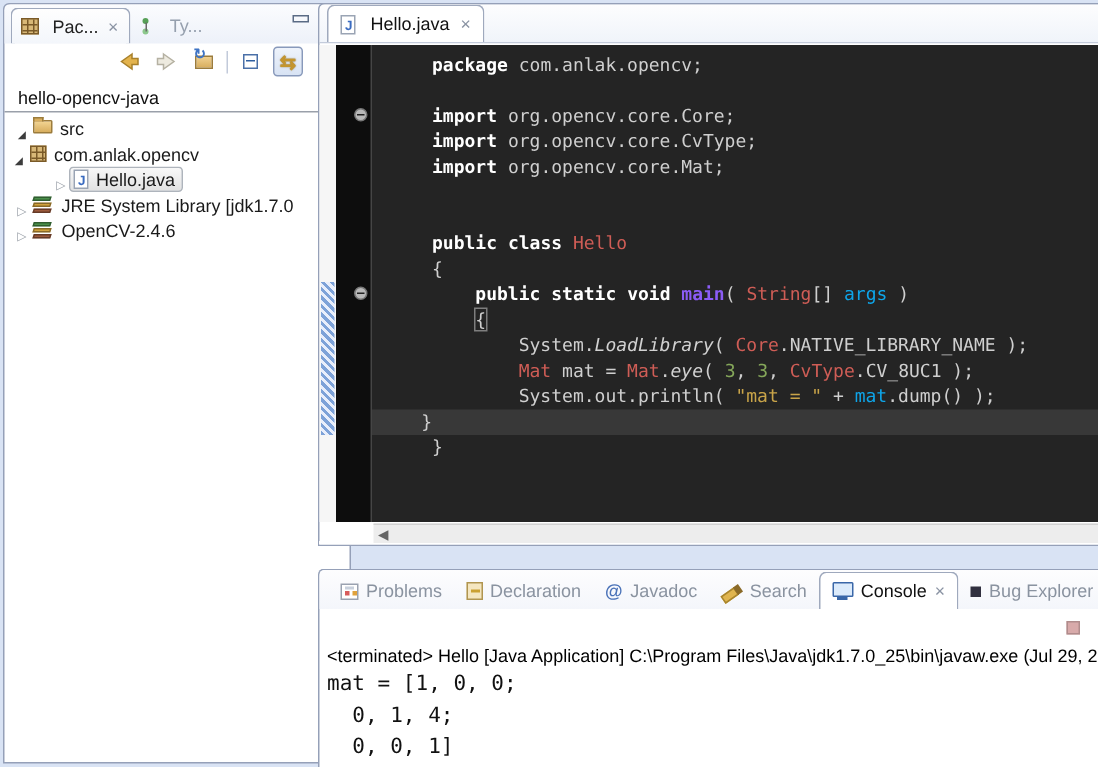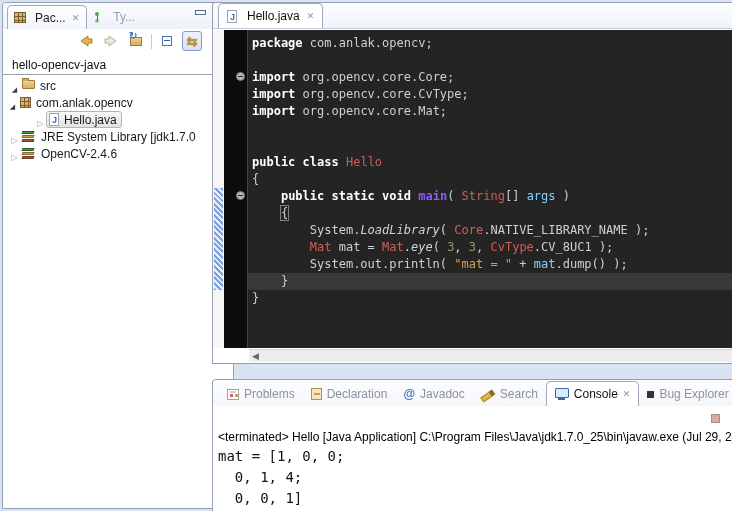--- a/index.html
+++ b/index.html
@@ -71,30 +71,30 @@
     background:#fff;border:1px solid #9fa9bd;border-bottom:none;border-radius:5px 5px 0 0;}
   #editor-content{position:absolute;left:0;top:27px;right:0;bottom:15px;display:flex;}
   #ann-ruler{width:11px;background:#f6f6f6;position:relative;flex:none;}
   #range-indicator{position:absolute;left:1px;width:9px;
     background:repeating-linear-gradient(45deg,#7da2d8 0 2px,#e8eefb 2px 4px);}
   #fold-gutter{width:24px;background:#0d0d0d;border-right:1px solid #454545;position:relative;flex:none;}
   .fold-dot{position:absolute;left:12px;width:9px;height:9px;border-radius:50%;background:#b9b9b9;border:1px solid #777;}
   .fold-dot::before{content:"";position:absolute;left:1px;top:3px;width:5px;height:1px;background:#222;}
   #code{flex:1;background:#242424;font-family:"DejaVu Sans Mono",monospace;font-size:12px;line-height:17px;
     padding:5px 0 0 4px;white-space:pre;overflow:hidden;color:#cfcfcf;}
-  .code-line{height:17px;}
+  .code-line{height:17px;margin-left:36px;}
   .code-line.hl{background:#383838;margin-left:-4px;padding-left:4px;}
   .tok-k{color:#ffffff;font-weight:bold;}
   .tok-fn{color:#8b5cf6;font-weight:bold;}
   .tok-p{color:#cfcfcf;}
   .tok-t{color:#cf5d56;}
   .tok-m{color:#d2d2d2;font-style:italic;}
   .tok-s{color:#c9a449;}
   .tok-n{color:#85a75a;}
-  .tok-v{color:#7dd3fc;}
+  .tok-v{color:#0ea5e9;}
   .tok-br{color:#cfcfcf;outline:1px solid #7e7e7e;}
   #hscroll{position:absolute;left:36px;right:0;bottom:1px;height:13px;background:#ededed;border-top:1px solid #d2d2d2;
     display:flex;align-items:center;}
   .scroll-arrow{color:#666;font-size:9px;padding-left:3px;}
   
   #bottom-panel{left:212px;top:379px;width:520px;height:156px;border-right:none;border-bottom:none;border-radius:4px 0 0 0;}
   .btabs{display:flex;align-items:flex-end;height:26px;padding-left:6px;background:linear-gradient(#fdfdfe,#f4f6fb);
     border-radius:4px 0 0 0;white-space:nowrap;overflow:hidden;}
   .btab{display:flex;align-items:center;padding:4px 8px;font-size:12px;color:#8a93a0;height:24px;flex:none;}
   .btab.active{background:#fff;border:1px solid #9fa9bd;border-bottom:none;border-radius:5px 5px 0 0;color:#111;height:25px;justify-content:flex-end;}

